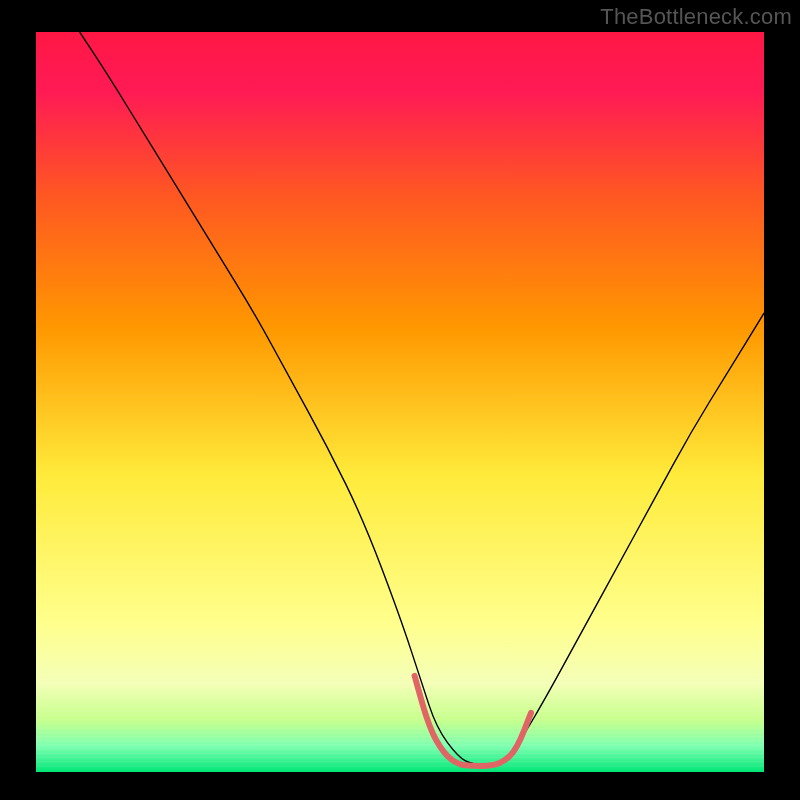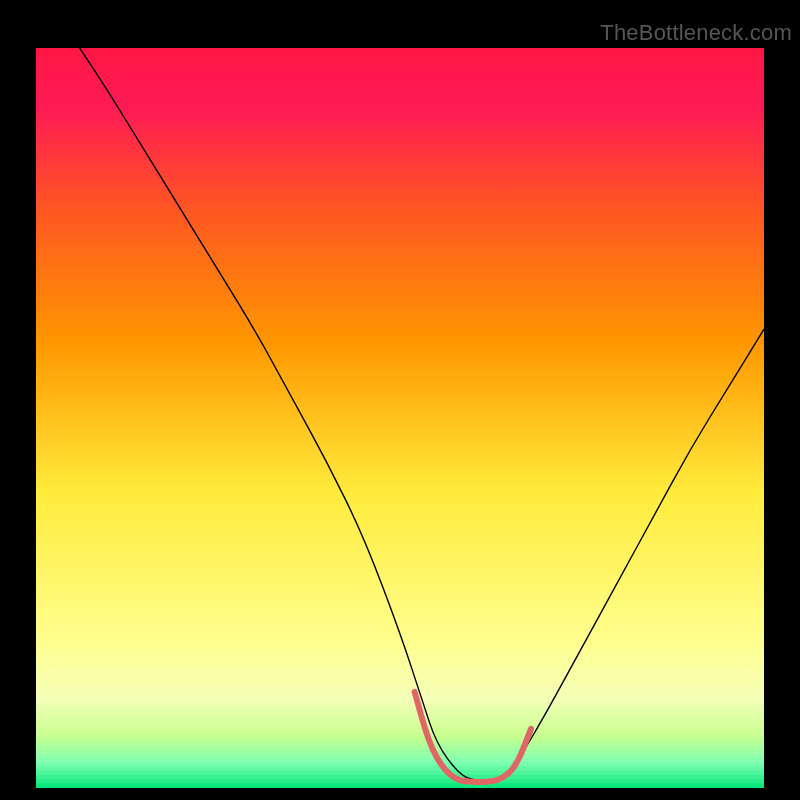--- a/index.html
+++ b/index.html
@@ -8,21 +8,20 @@
     height: 800px;
     overflow: hidden;
     font-family: Arial, Helvetica, sans-serif;
     background: #000;
   }
   .figure {
     position: relative;
     width: 800px;
     height: 620px;
     background: #000;
-    margin-top: 16px;
   }
   .attribution {
     position: absolute;
     top: 4px;
     right: 8px;
     color: #555;
     font-size: 22px;
     letter-spacing: 0.2px;
     z-index: 10;
   }

